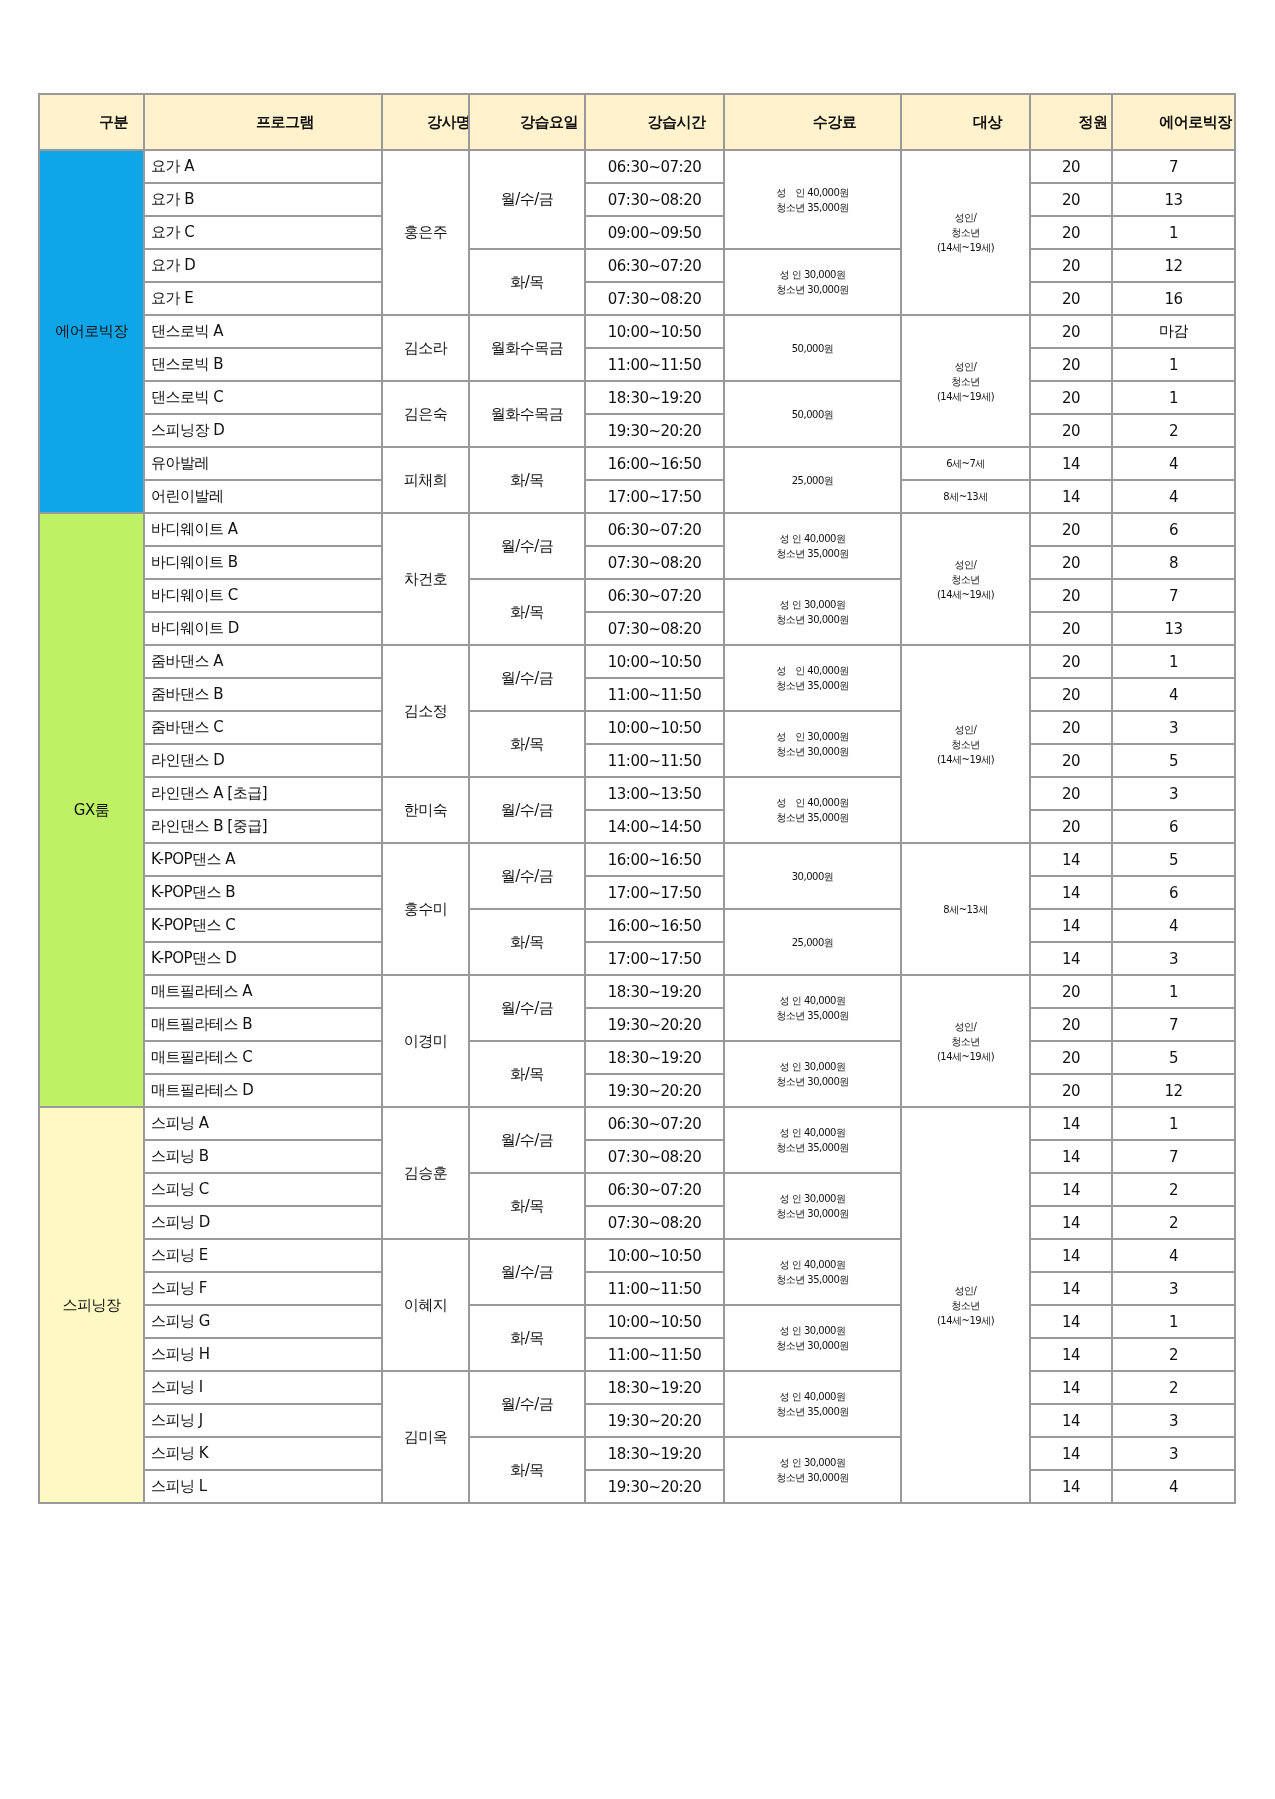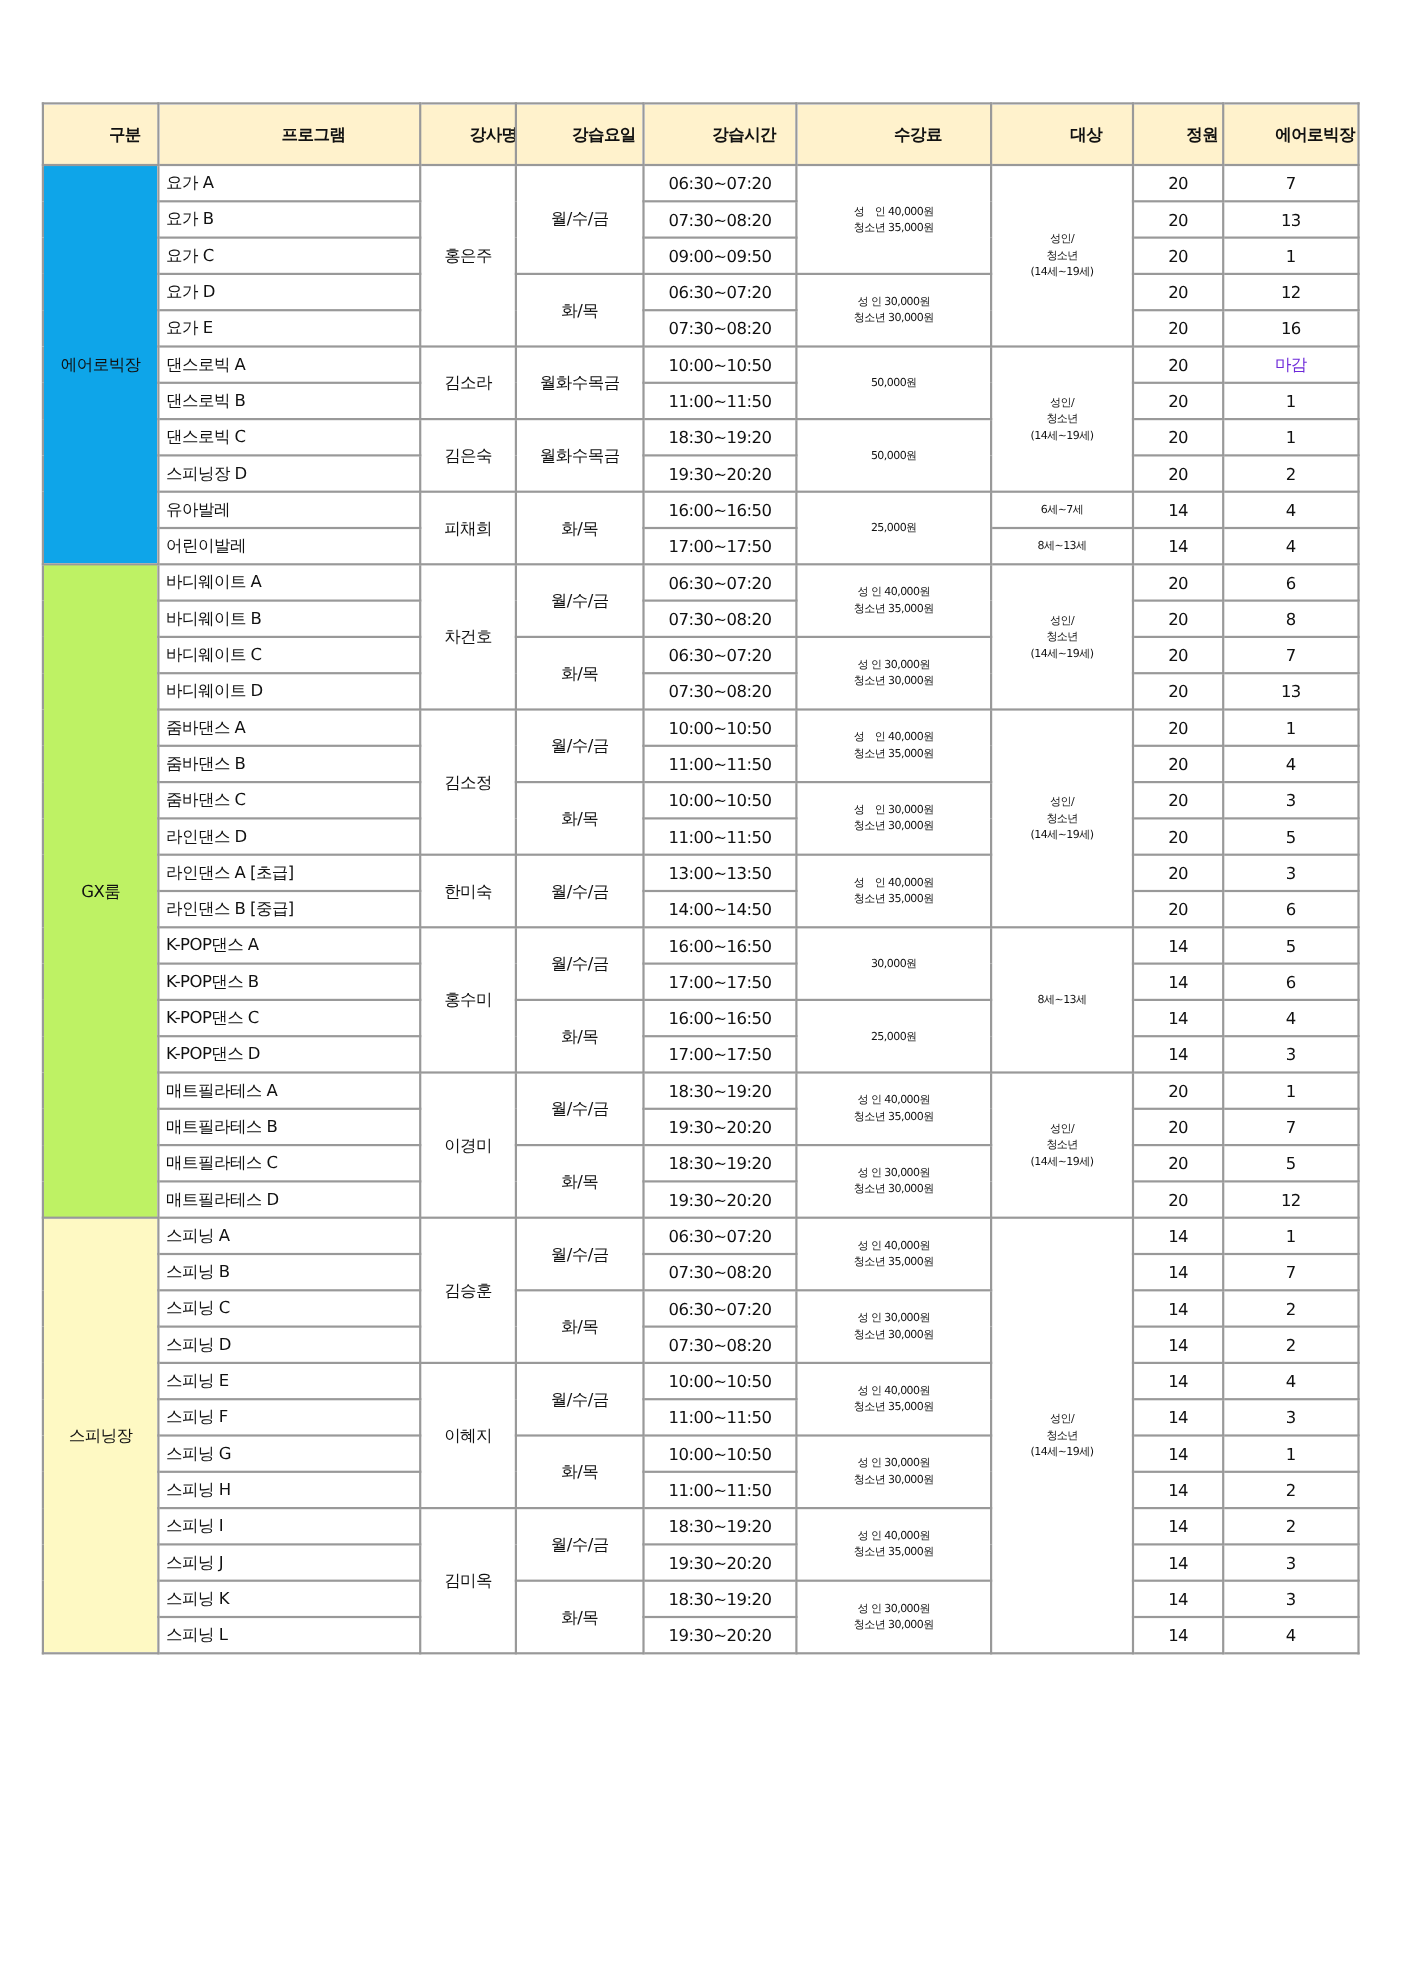--- a/index.html
+++ b/index.html
@@ -11,21 +11,21 @@
   }
   #schedule th, #schedule td {
     border: 2px solid #999999; padding: 0; text-align: center; vertical-align: middle;
     white-space: nowrap; overflow: hidden;
   }
   #schedule thead th { background: #fff2cc; height: 54px; font-weight: bold; font-size: 15px; padding-left: 44px; }
   #schedule tbody td { height: 31px; }
   #schedule td.prog { text-align: left; padding-left: 6px; margin-top: 22px; }
   #schedule td.fee, #schedule td.target { line-height: 15px; font-size: 10px; }
   #schedule td.cat { font-size: 15px; }
-  .closed { color: #6d28d9; }
+  .closed { color: #000000; }
   .ln { display: block; }
 </style>
 </head>
 <body>
 
 <table id="schedule">
   <colgroup>
     <col style="width:105px">
       <col style="width:238px">
       <col style="width:87px">

